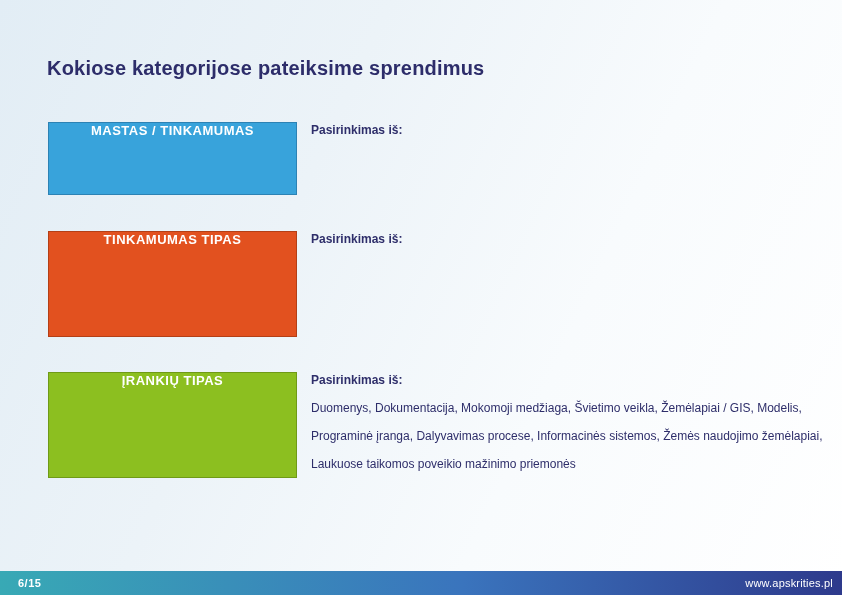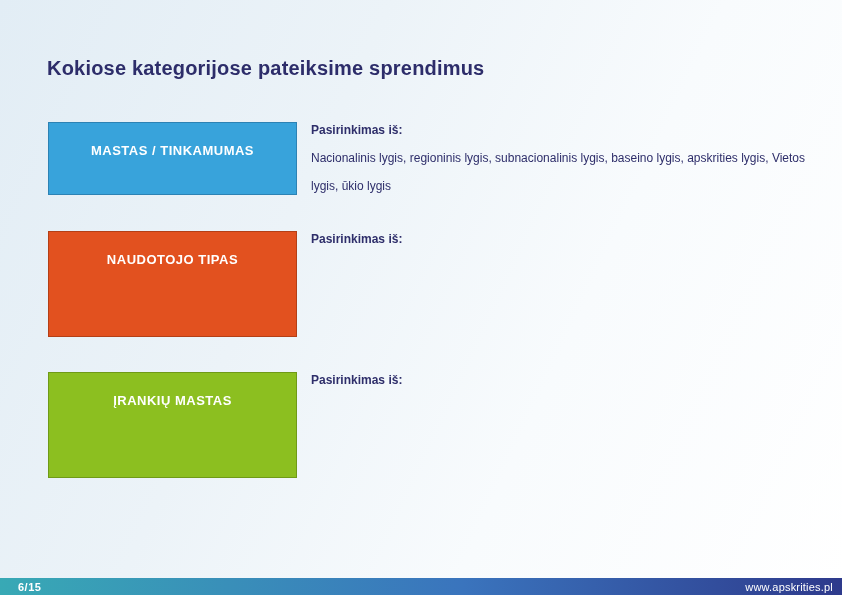--- a/index.html
+++ b/index.html
@@ -34,21 +34,20 @@
     position: absolute;
     left: 0;
     top: 0;
     width: 247px;
     border: 1px solid;
     box-sizing: content-box;
     text-align: center;
   }
   .category-box .box-label {
     display: block;
-    padding-top: 20px;
     font-size: 13px;
     font-weight: bold;
     color: #ffffff;
     letter-spacing: 0.5px;
   }
 
   .section-text {
     position: absolute;
     left: 263px;
     top: -6px;
@@ -66,21 +65,21 @@
   .sec-2 { top: 231px; }
   .sec-2 .category-box { height: 104px; }
   .sec-3 { top: 372px; }
   .sec-3 .category-box { height: 104px; }
 
   .footer-bar {
     position: absolute;
     left: 0;
     bottom: 0;
     width: 100%;
-    height: 17px;
+    height: 24px;
     background: linear-gradient(90deg, #38a9b5 0%, #3a74bd 55%, #2e3a8c 100%);
     display: flex;
     align-items: center;
     justify-content: space-between;
     box-sizing: border-box;
     padding: 0 9px 0 18px;
     color: #ffffff;
     font-size: 11px;
   }
   .footer-page { font-weight: bold; letter-spacing: 0.5px; }
@@ -92,39 +91,39 @@
 <div class="slide">
 
   <h1 class="page-title">Kokiose kategorijose pateiksime sprendimus</h1>
 
   <div class="section sec-1">
     <div class="category-box" style="background-color: rgb(56, 163, 219); border-color: rgb(44, 130, 180);">
       <span class="box-label">MASTAS / TINKAMUMAS</span>
     </div>
     <div class="section-text">
       <div class="list-heading">Pasirinkimas iš:</div>
-      <div class="list-body">Nacionalinis lygis, regioninis lygis, subnacionalinis lygis, baseino lygis, apskrities lygis, Vietos lygis, ūkio lygis</div>
     </div>
   </div>
 
   <div class="section sec-2">
     <div class="category-box" style="background-color: rgb(226, 81, 31); border-color: rgb(180, 63, 22);">
-      <span class="box-label">NAUDOTOJO TIPAS</span>
+      <span class="box-label">TINKAMUMAS TIPAS</span>
     </div>
     <div class="section-text">
       <div class="list-heading">Pasirinkimas iš:</div>
     </div>
   </div>
 
   <div class="section sec-3">
     <div class="category-box" style="background-color: rgb(140, 191, 32); border-color: rgb(111, 154, 23);">
-      <span class="box-label">ĮRANKIŲ MASTAS</span>
+      <span class="box-label">ĮRANKIŲ TIPAS</span>
     </div>
     <div class="section-text">
       <div class="list-heading">Pasirinkimas iš:</div>
+      <div class="list-body">Duomenys, Dokumentacija, Mokomoji medžiaga, Švietimo veikla, Žemėlapiai / GIS, Modelis, Programinė įranga, Dalyvavimas procese, Informacinės sistemos, Žemės naudojimo žemėlapiai, Laukuose taikomos poveikio mažinimo priemonės</div>
     </div>
   </div>
 
   <div class="footer-bar">
     <span class="footer-page">6/15</span>
     <span class="footer-url">www.apskrities.pl</span>
   </div>
 
 </div>
 

